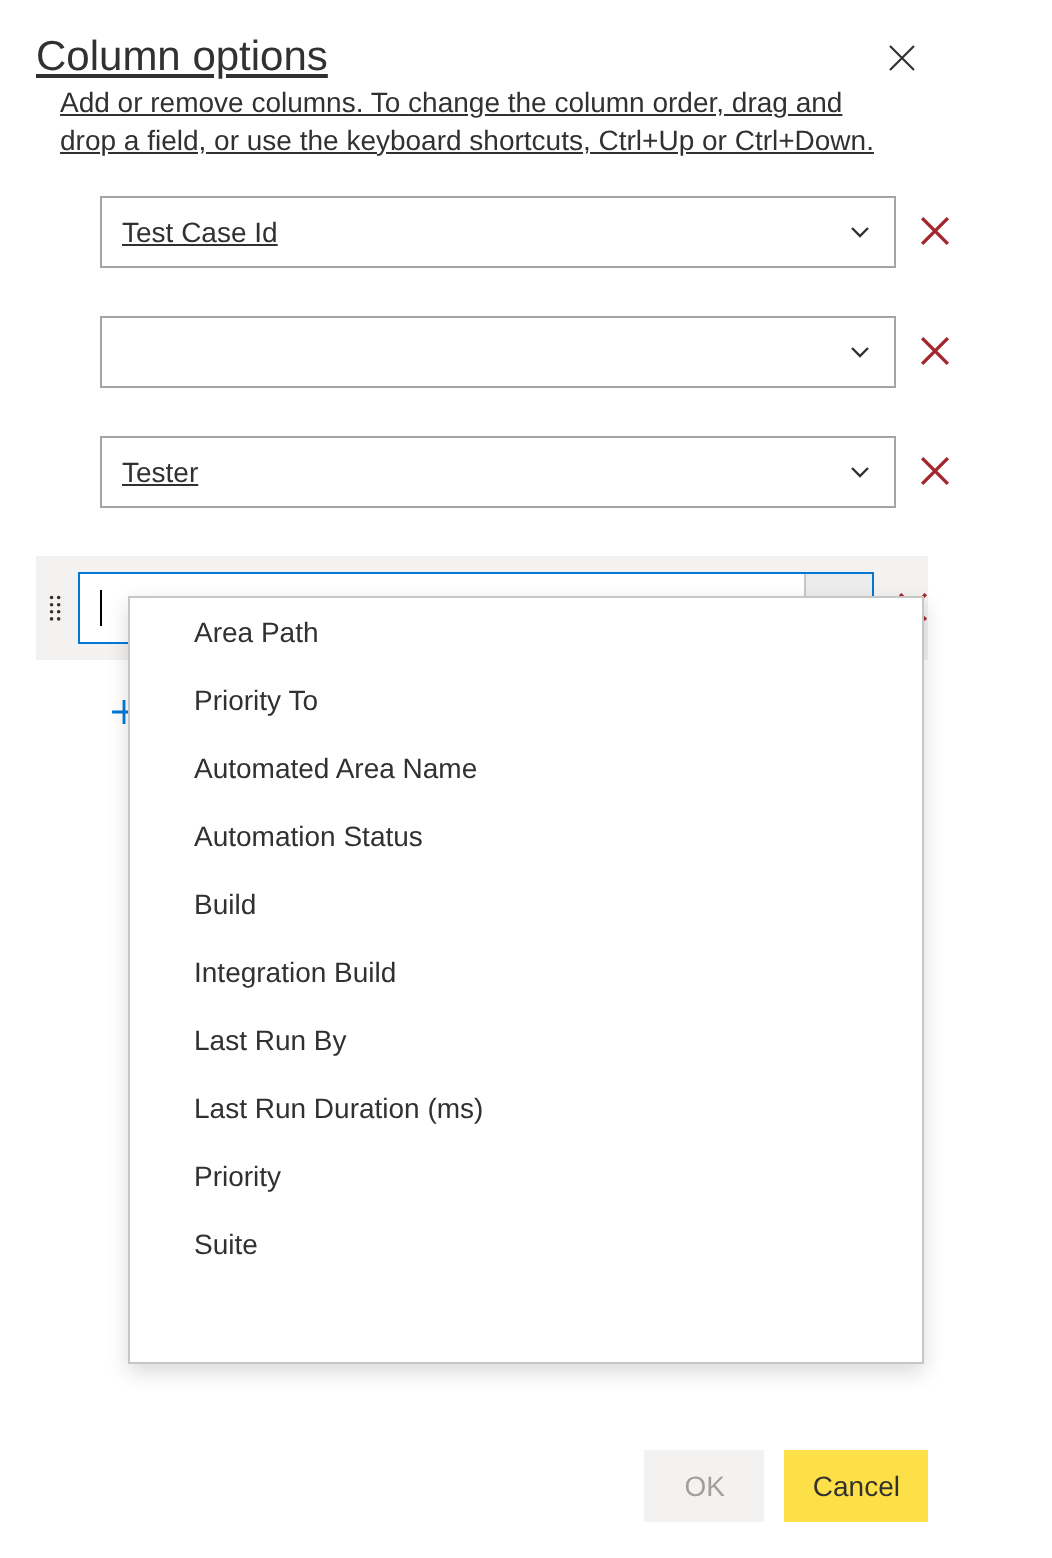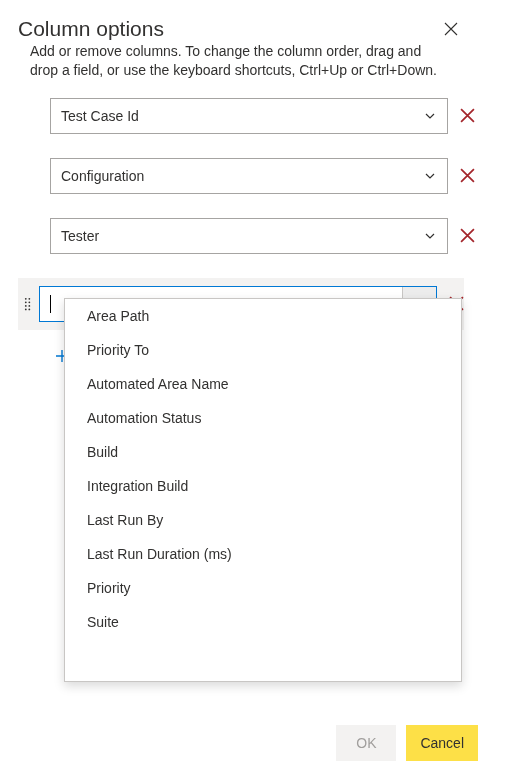--- a/index.html
+++ b/index.html
@@ -5,21 +5,21 @@
   * { box-sizing: border-box; }
   html, body {
     margin: 0; padding: 0;
     width: 526px; height: 779px;
     font-family: "Segoe UI", Tahoma, sans-serif;
     font-size: 14px;
     color: #323130;
     background: #ffffff;
     overflow: hidden;
   }
-  .panel { width: 482px; height: 779px; position: relative; padding: 16px 18px 18px 18px; }
+  .panel { width: 482px; height: 779px; position: relative; padding: 16px 18px 18px 18px; text-decoration: underline; }
   .header { display: flex; align-items: center; justify-content: space-between; }
   .title { font-size: 21px; font-weight: 400; color: #323130; }
   .close-btn { width: 26px; height: 26px; display:flex; align-items:center; justify-content:center; cursor:pointer; color:#323130; }
   .close-btn svg { width: 14px; height: 14px; }
   .desc { margin: 0 12px 18px 12px; color: #323130; font-size: 14px; line-height: 1.35; }
 
   .rows { margin-left: 32px; }
   .row { display:flex; align-items:center; margin-bottom: 24px; }
   .row.active-row { background: #f3f2f1; margin-left: -32px; padding: 8px 0 8px 6px; margin-bottom: 0; }
   .grip { width: 20px; height: 24px; display:flex; align-items:center; justify-content:center; color:#323130; margin-right:6px; cursor:grab; }
@@ -45,27 +45,27 @@
     width: 398px; height: 384px;
     border: 1px solid #c8c6c4;
     background: #ffffff;
     box-shadow: 0 4px 10px rgba(0,0,0,0.15);
     overflow-y: scroll;
     z-index: 50;
   }
   .dropdown::-webkit-scrollbar { width: 17px; }
   .dropdown::-webkit-scrollbar-track { background: #f3f2f1; }
   .dropdown::-webkit-scrollbar-thumb { background: #c8c6c4; }
-  .dd-item { padding: 9px 22px; cursor:pointer; font-size:14px; }
+  .dd-item { padding: 9px 32px; cursor:pointer; font-size:14px; }
 
   .add-row { display:flex; align-items:center; margin-top:14px; }
   .add-btn { width:24px; height:24px; display:flex; align-items:center; justify-content:center; cursor:pointer; }
   .add-btn svg { width:14px; height:14px; stroke:#0078d4; }
 
-  .footer { position:absolute; right:4px; bottom:18px; display:flex; gap:10px; }
+  .footer { position:absolute; right:18px; bottom:18px; display:flex; gap:10px; }
   .btn { min-width:60px; height:36px; padding:0 14px; border:none; font-family:inherit; font-size:14px; cursor:pointer; }
   .btn.ok { background:#f3f2f1; color:#a19f9d; cursor:default; }
   .btn.cancel { background:#fde047; color:#323130; }
 
   .caret-input { position:absolute; left:10px; top:8px; width:1px; height:18px; background:#000; animation: blink 1s step-end infinite; }
   @keyframes blink { 50% { opacity:0; } }
 </style>
 </head>
 <body>
 
@@ -95,21 +95,20 @@
       </div>
       <div class="remove-btn">
         <svg viewBox="0 0 14 14" stroke="#a4262c" stroke-width="1.6" fill="none">
             <path d="M1 1 L13 13 M13 1 L1 13"></path>
           </svg>
       </div>
     </div>
 
     <div class="row">
       <div class="combo">
-        <div class="combo-value">Configuration</div>
         <div class="combo-caret">
           <svg viewBox="0 0 10 10" stroke="#323130" stroke-width="1.2" fill="none">
               <path d="M1 3 L5 7 L9 3"></path>
             </svg>
         </div>
       </div>
       <div class="remove-btn">
         <svg viewBox="0 0 14 14" stroke="#a4262c" stroke-width="1.6" fill="none">
             <path d="M1 1 L13 13 M13 1 L1 13"></path>
           </svg>

